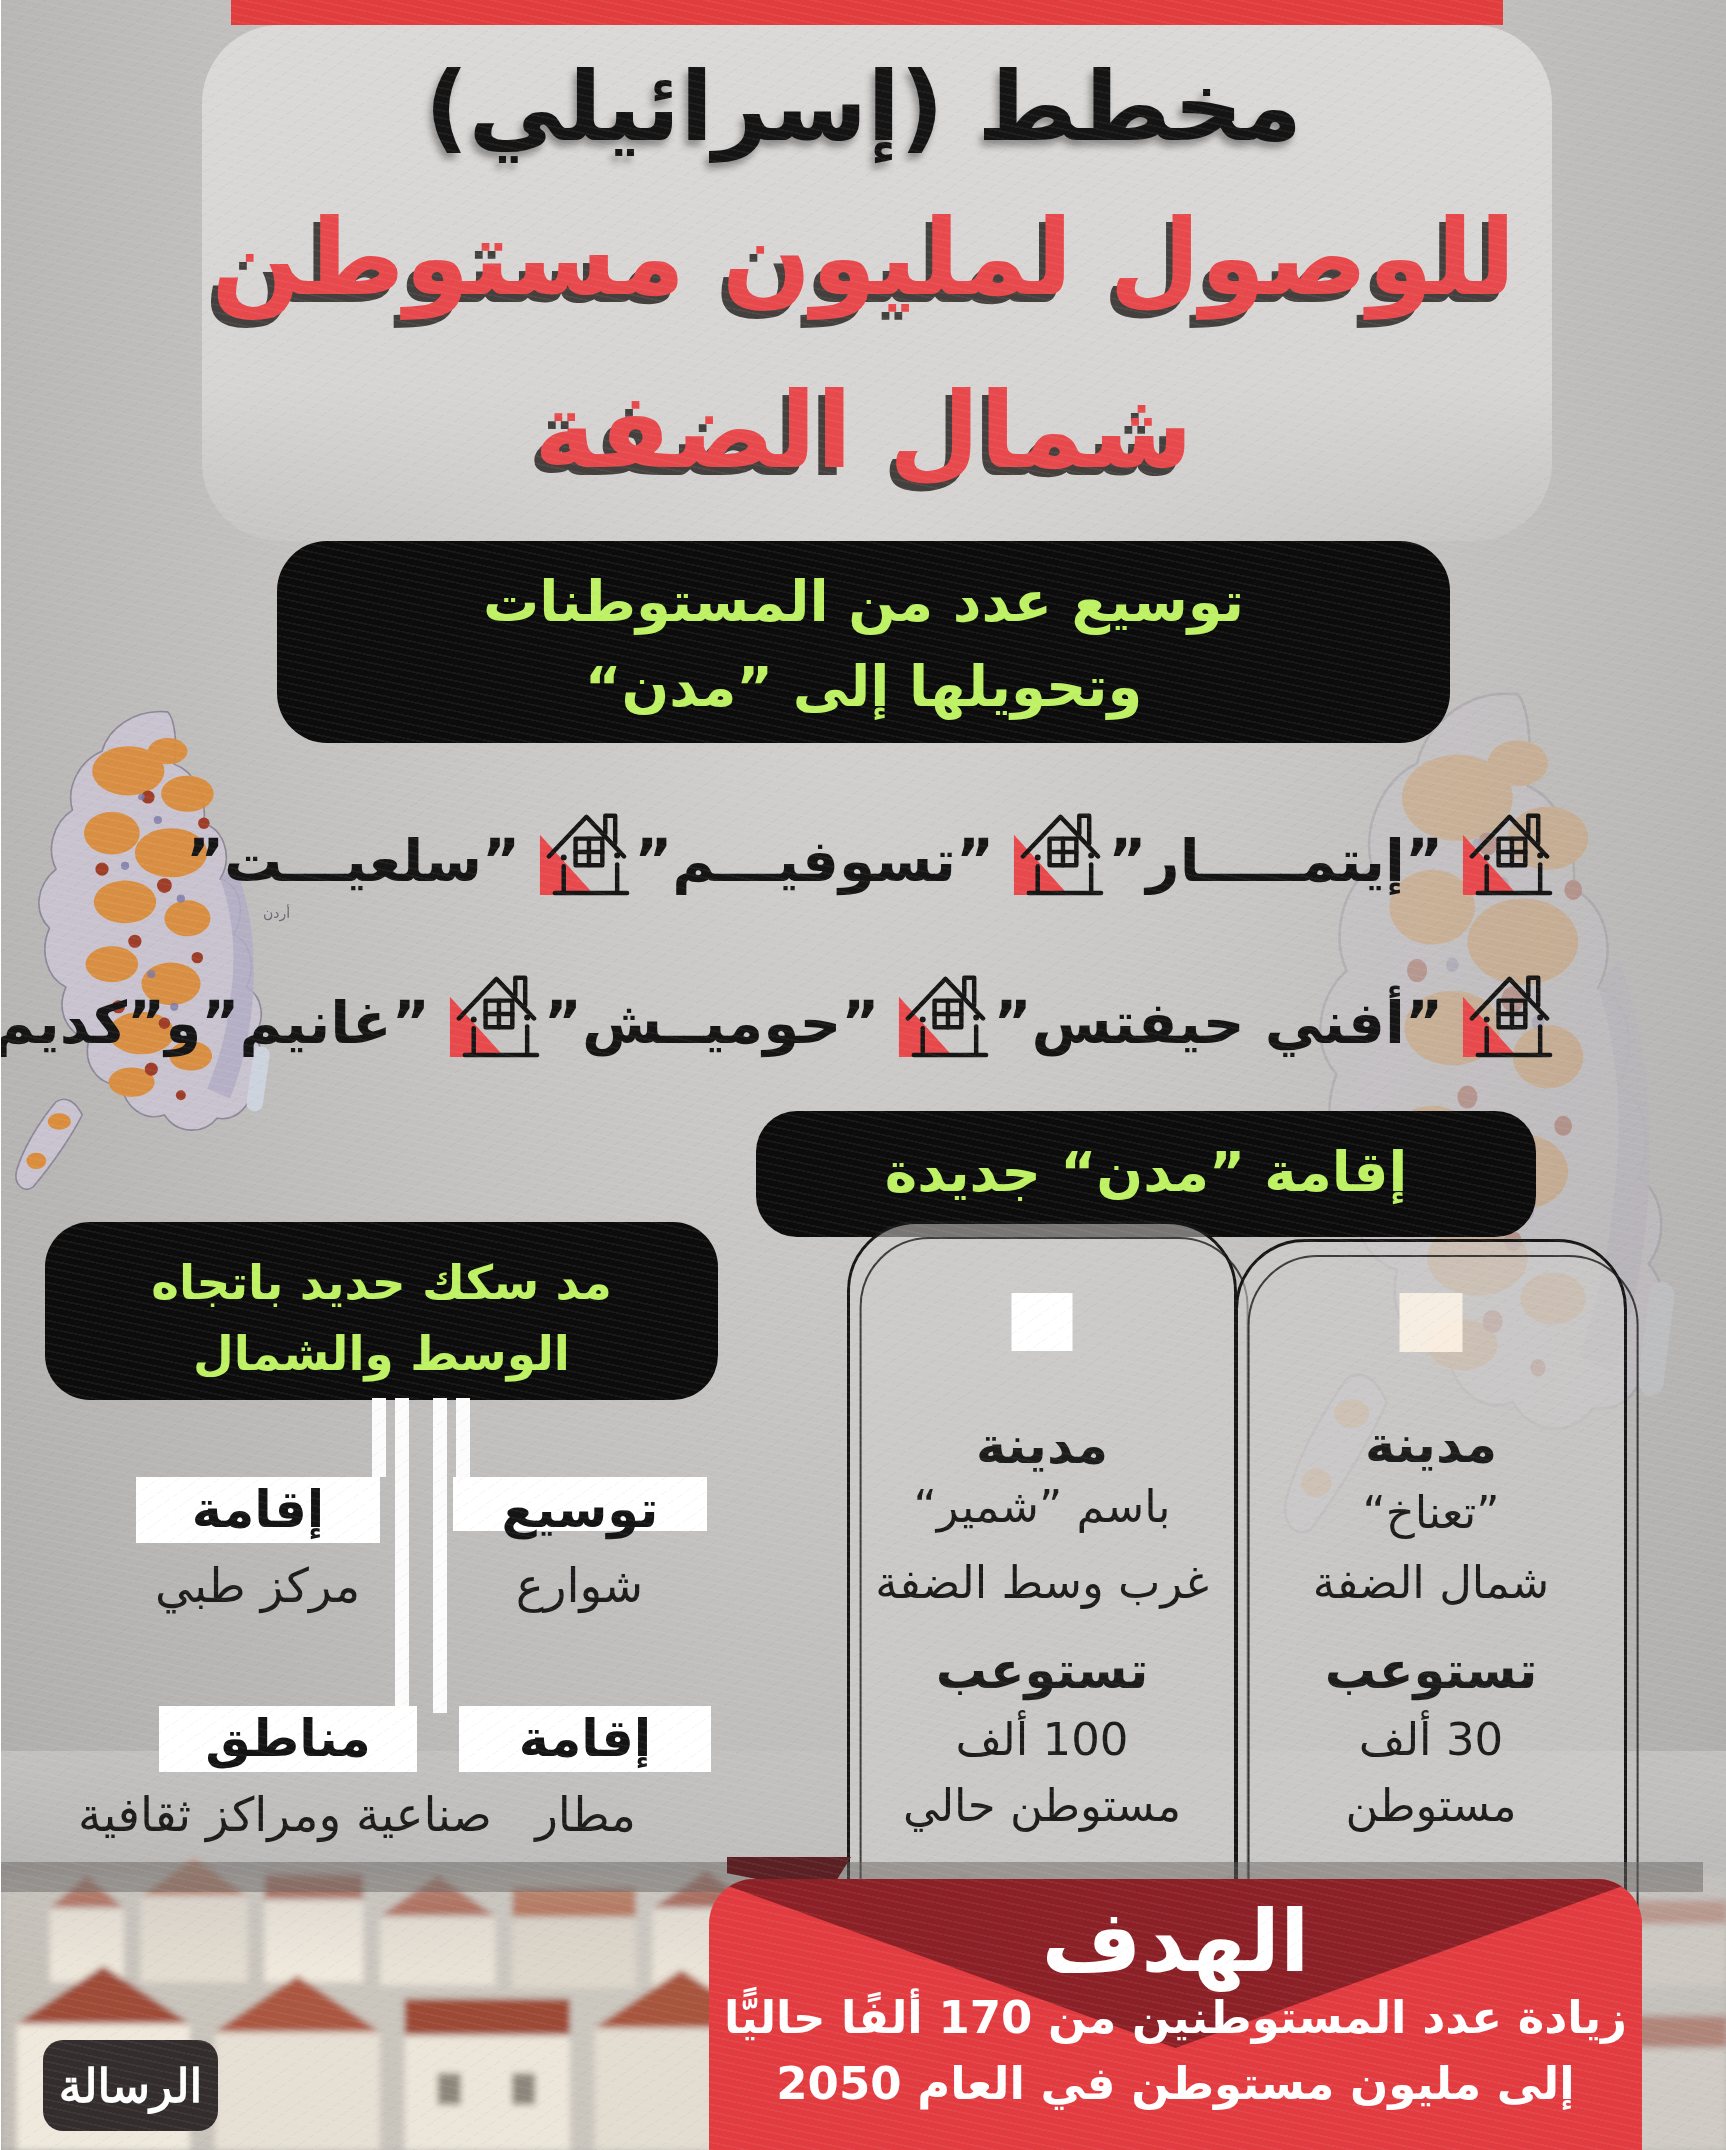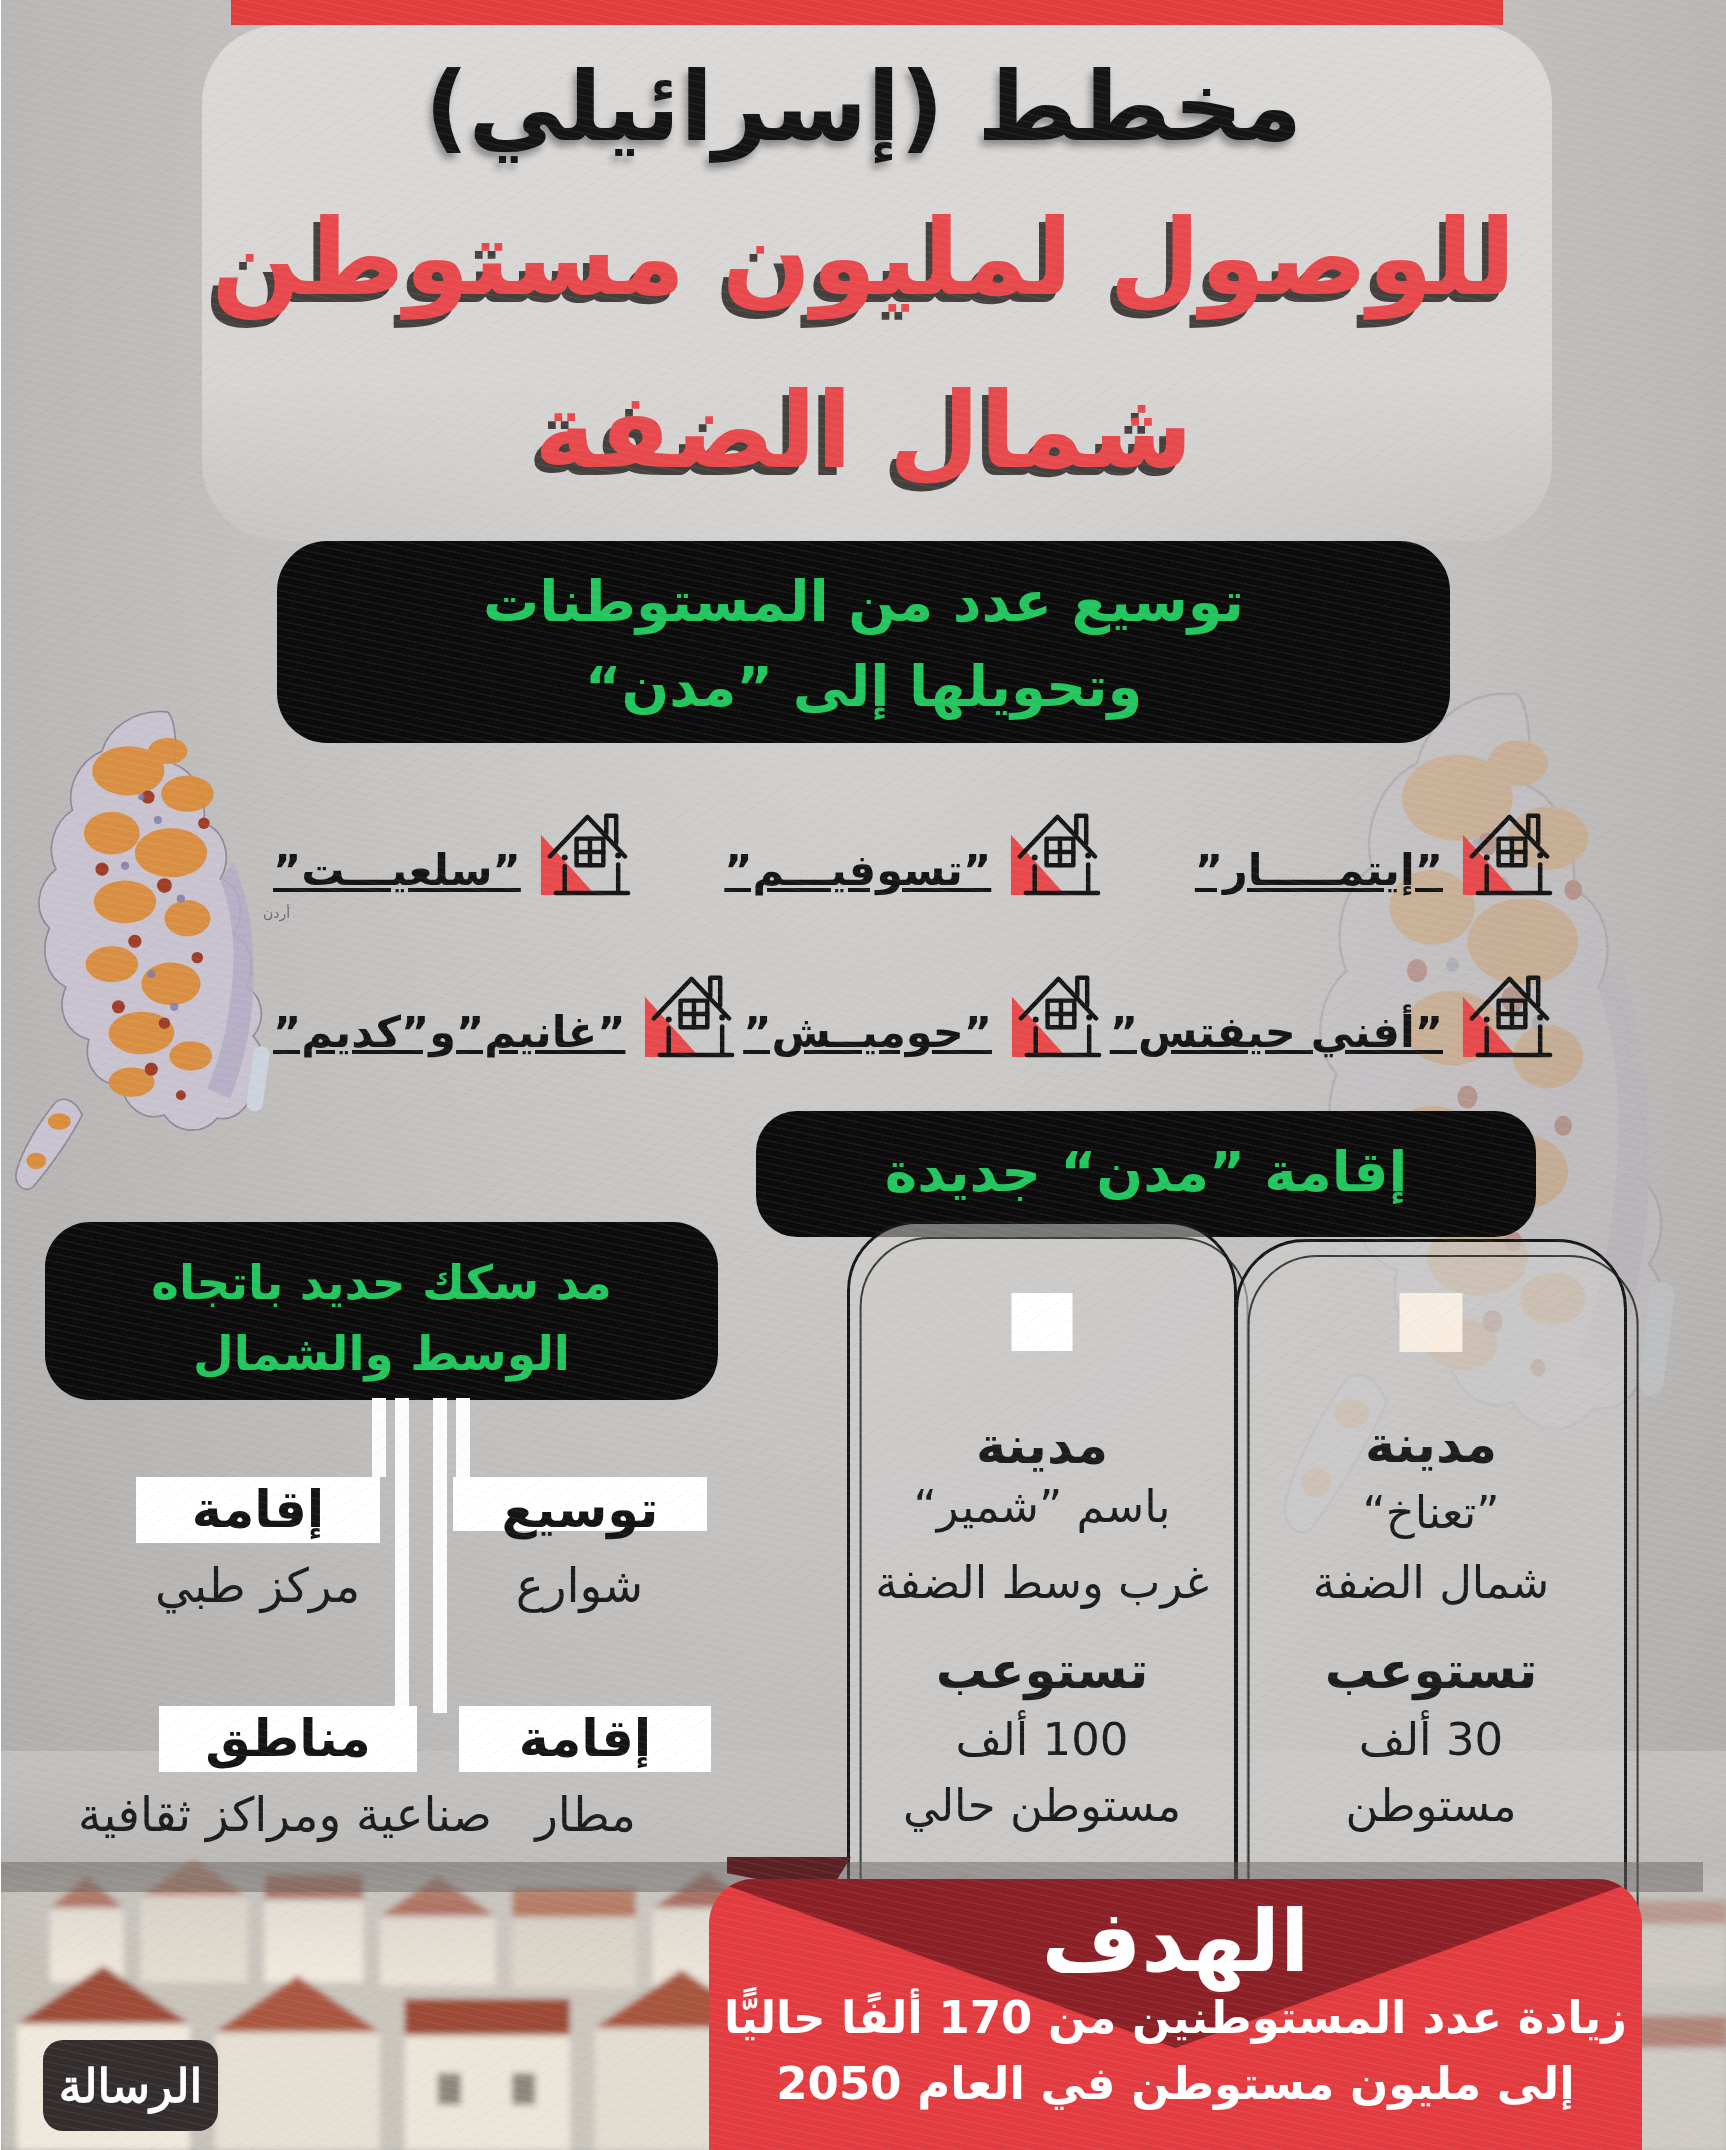--- a/index.html
+++ b/index.html
@@ -13,30 +13,30 @@
   
   .topbar{left:231px;top:0;width:1272px;height:25px;background:#e23d3d;}
   .title-card{left:202px;top:25px;width:1350px;height:516px;border-radius:78px;
     background:linear-gradient(180deg,#dbd9d7 0%,#d7d5d3 70%,rgba(215,213,211,.25) 100%);}
   .title-black{left:0;top:51px;width:100%;text-align:center;font-size:96px;font-weight:700;color:#141414;
     text-shadow:-3.3px 5.8px 7.4px rgba(0,0,0,.35);}
   .title-red{left:0;width:100%;text-align:center;font-size:105px;font-weight:700;color:#e8494c;
     text-shadow:-6.6px 8.3px 0 #43403e;}
   .red1{top:197px;} .red2{top:370px;}
   
-  .blackbox{background:#0c0c0c;color:#22c55e;text-align:center;font-weight:700;}
+  .blackbox{background:#0c0c0c;color:#bef264;text-align:center;font-weight:700;}
   .box1{left:277px;top:541px;width:1173px;height:202px;border-radius:50px;font-size:56px;line-height:1.52;padding-top:18px;box-sizing:border-box;}
   .box2{left:756px;top:1111px;width:780px;height:126px;border-radius:41px;font-size:55px;line-height:122px;}
   .box3{left:45px;top:1222px;width:673px;height:178px;border-radius:45px;font-size:47px;line-height:1.5;padding-top:26.4px;box-sizing:border-box;}
   
   .s-row{left:273px;width:1284px;height:153px;display:flex;justify-content:space-between;align-items:flex-end;}
   .row1{top:747px;} .row2{top:909px;}
   .settlement{display:flex;align-items:flex-end;gap:15px;}
   .house-svg{width:99px;height:99px;flex:0 0 auto;}
-  .s-name{font-size:43px;font-weight:700;color:#151515;white-space:nowrap;padding-bottom:5px;text-decoration:underline;}
+  .s-name{font-size:58px;font-weight:700;color:#151515;white-space:nowrap;padding-bottom:5px;}
   
   .conn{background:#fcfcfc;width:14px;}
   .wlabel{background:#fff;text-align:center;font-weight:700;font-size:51px;color:#141414;line-height:66px;}
   .wsub{text-align:center;font-size:47px;color:#1c1c1c;line-height:1.5;}
   
   .card{border:3.3px solid #161616;background:rgba(209,207,205,.55);}
   .card::before{content:"";position:absolute;inset:-2.5px;border:2.5px solid rgba(25,25,25,.8);
     border-radius:inherit;transform:translate(11.6px,15px);pointer-events:none;}
   .card-left{left:847px;top:1221px;width:384px;height:741px;border-radius:70px;}
   .card-right{left:1235px;top:1239px;width:386px;height:799px;border-radius:70px;}

